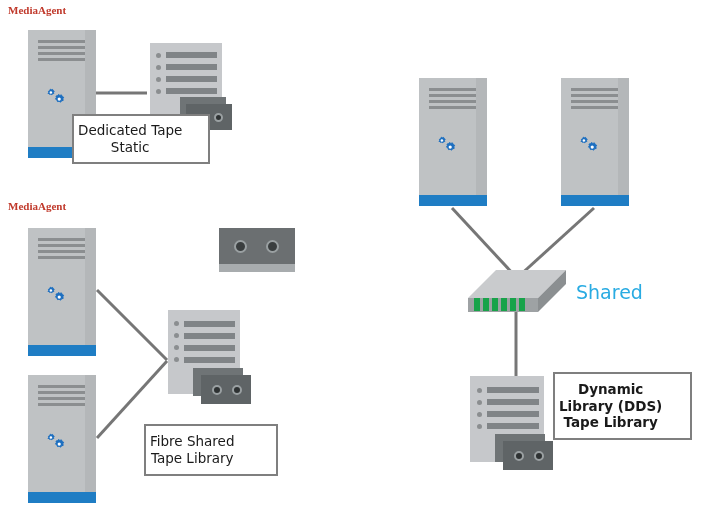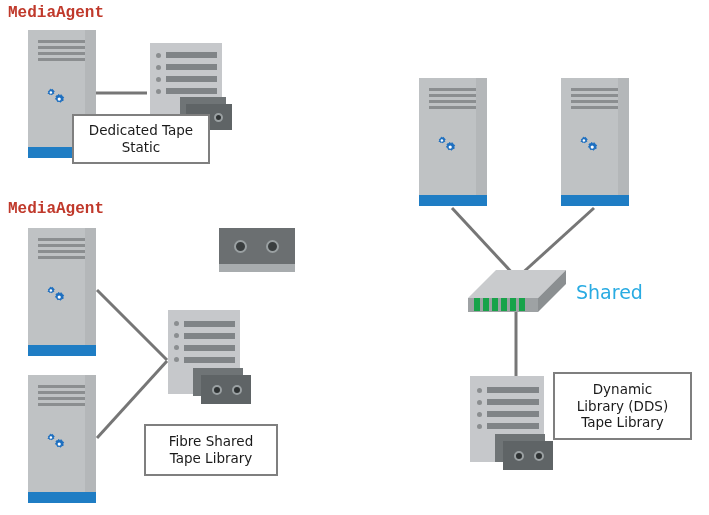--- a/index.html
+++ b/index.html
@@ -8,23 +8,23 @@
     background:#ffffff;
     font-family:"DejaVu Sans", sans-serif;
     overflow:hidden;
     position:relative;
   }
   #stage{position:absolute;left:0;top:0;width:709px;height:515px;}
 
   
   .section-title{
     position:absolute;
-    font-family:Liberation Mono, monospace;
+    font-family:Liberation Serif, serif;
     font-weight:bold;
-    font-size:16px;
+    font-size:11px;
     color:#C0392B;
     letter-spacing:0px;
     white-space:nowrap;
   }
 
   
   .fibre-label{
     position:absolute;
     font-family:"DejaVu Sans", sans-serif;
     font-size:19px;
@@ -33,27 +33,27 @@
   }
 
   
   .callout{
     position:absolute;
     background:#ffffff;
     border:2px solid #7f7f7f;
     box-sizing:border-box;
     display:flex;
     align-items:center;
-    justify-content:center;
+    justify-content:flex-start;
     text-align:center;
     font-family:"DejaVu Sans", sans-serif;
     font-size:13.5px;
     color:#1a1a1a;
     line-height:1.25;
-    padding:2px 12px;
+    padding:2px 4px;
     z-index:40;
   }
   .callout span{display:block;}
 
   
   .server{position:absolute;z-index:10;}
   .server .body{
     position:absolute;left:0;top:0;width:100%;height:100%;
     background:#bfc2c4;
   }
@@ -390,21 +390,21 @@
           </div>
       </div>
     </div>
     <div class="cart-back" style="left:25px;top:58px;width:50px;height:28px;"></div>
     <div class="cart-front" style="left:33px;top:65px;width:50px;height:29px;">
       <div class="hole" style="left:11px;top:10px;width:10px;height:10px;"></div>
       <div class="hole" style="left:31px;top:10px;width:10px;height:10px;"></div>
     </div>
   </div>
 
-  <div class="callout" style="left:553px;top:372px;width:139px;height:68px;">
+  <div class="callout" style="left:553px;top:372px;width:139px;height:68px;font-weight:bold;">
     <div>
       <span>Dynamic</span>
       <span>Library (DDS)</span>
       <span>Tape Library</span>
     </div>
   </div>
 
 </div>
 
 </body></html>

